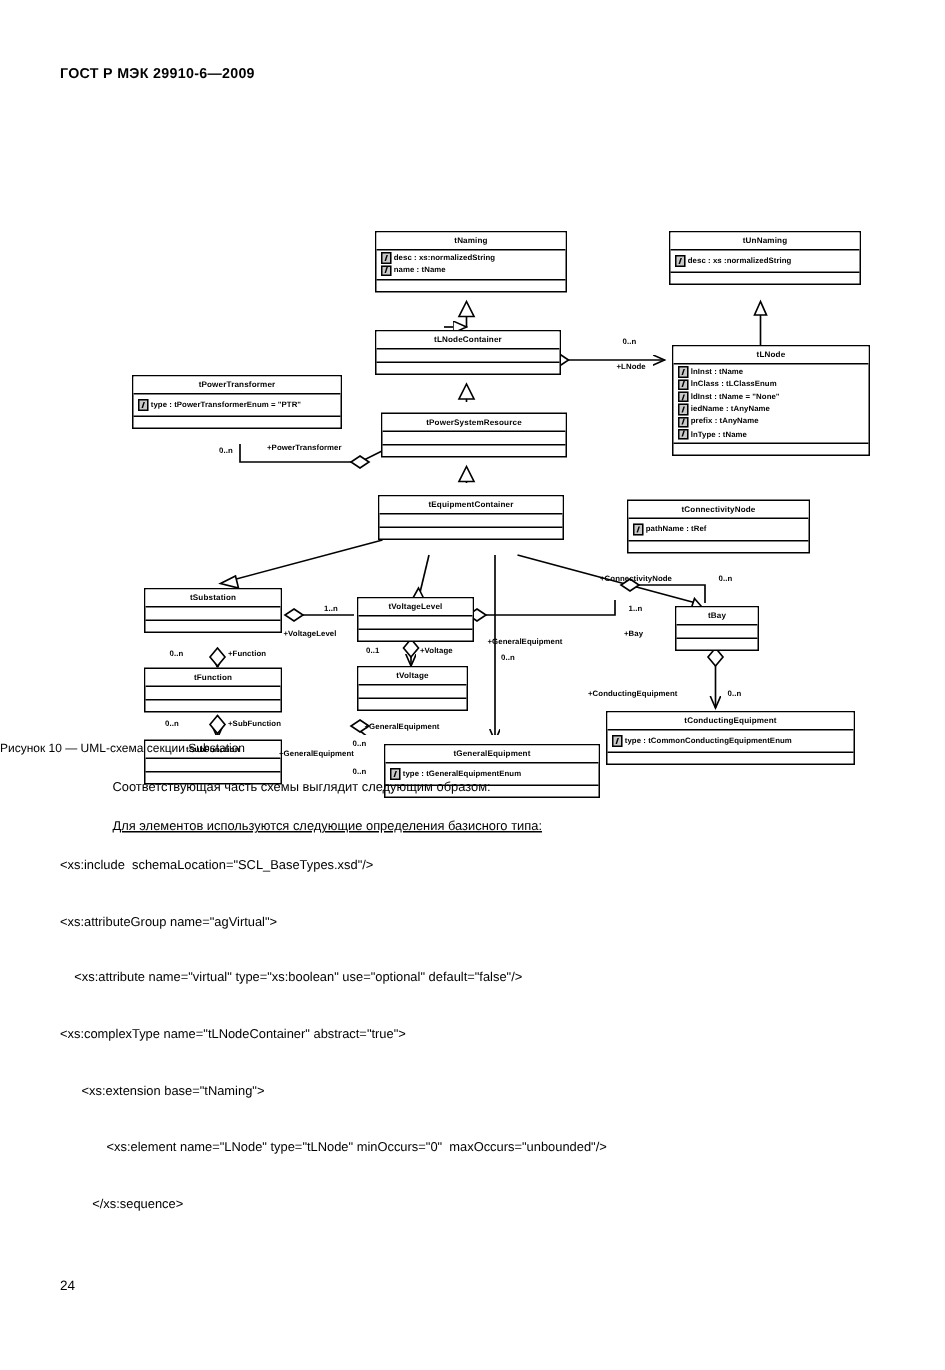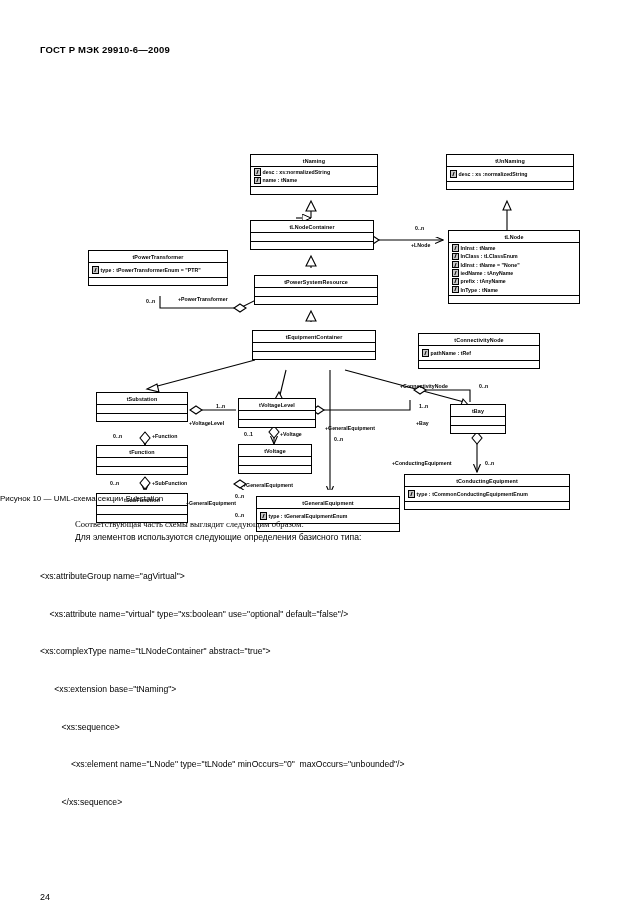--- a/index.html
+++ b/index.html
@@ -115,43 +115,43 @@
     font-size: 8px;
   }
 
   
   .body-para {
     position: absolute;
     left: 75px;
     font-size: 8.6px;
     white-space: nowrap;
   }
-  .para-1 { top: 519px; font-family: Liberation Serif, serif; }
-  .para-2 { top: 532px; }
+  .para-1 { top: 519px; }
+  .para-2 { top: 545px; text-decoration: underline; }
 
   
   .code-listing {
     position: absolute;
     left: 40px;
     top: 545px;
     width: 560px;
     font-family: "Liberation Sans", sans-serif;
     font-size: 8.6px;
     line-height: 12.55px;
     white-space: pre;
   }
   .code-line {
     white-space: pre;
   }
 
   
   .page-number {
     position: absolute;
     left: 40px;
-    top: 892px;
+    top: 852px;
     font-size: 9px;
   }
 </style>
 </head>
 <body>
 
 <div class="page-header">ГОСТ Р МЭК 29910-6—2009</div>
 
 <div class="diagram">
 
@@ -427,25 +427,25 @@
   <div class="edge-label" style="left:235px; top:442px;">0..n</div>
 
 </div>
 
 <div class="figure-caption">Рисунок 10 — UML-схема секции Substation</div>
 
 <div class="body-para para-1">Соответствующая часть схемы выглядит следующим образом:</div>
 <div class="body-para para-2">Для элементов используются следующие определения базисного типа:</div>
 
 <div class="code-listing">
+  <div class="code-line">&lt;xs:include  schemaLocation="SCL_BaseTypes.xsd"/&gt;</div>
   <div class="code-line">&lt;xs:attributeGroup name="agVirtual"&gt;</div>
   <div class="code-line">    &lt;xs:attribute name="virtual" type="xs:boolean" use="optional" default="false"/&gt;</div>
   <div class="code-line">&lt;xs:complexType name="tLNodeContainer" abstract="true"&gt;</div>
   <div class="code-line">      &lt;xs:extension base="tNaming"&gt;</div>
-  <div class="code-line">         &lt;xs:sequence&gt;</div>
   <div class="code-line">             &lt;xs:element name="LNode" type="tLNode" minOccurs="0"  maxOccurs="unbounded"/&gt;</div>
   <div class="code-line">         &lt;/xs:sequence&gt;</div>
   
   
   
   
   
   
   
   

